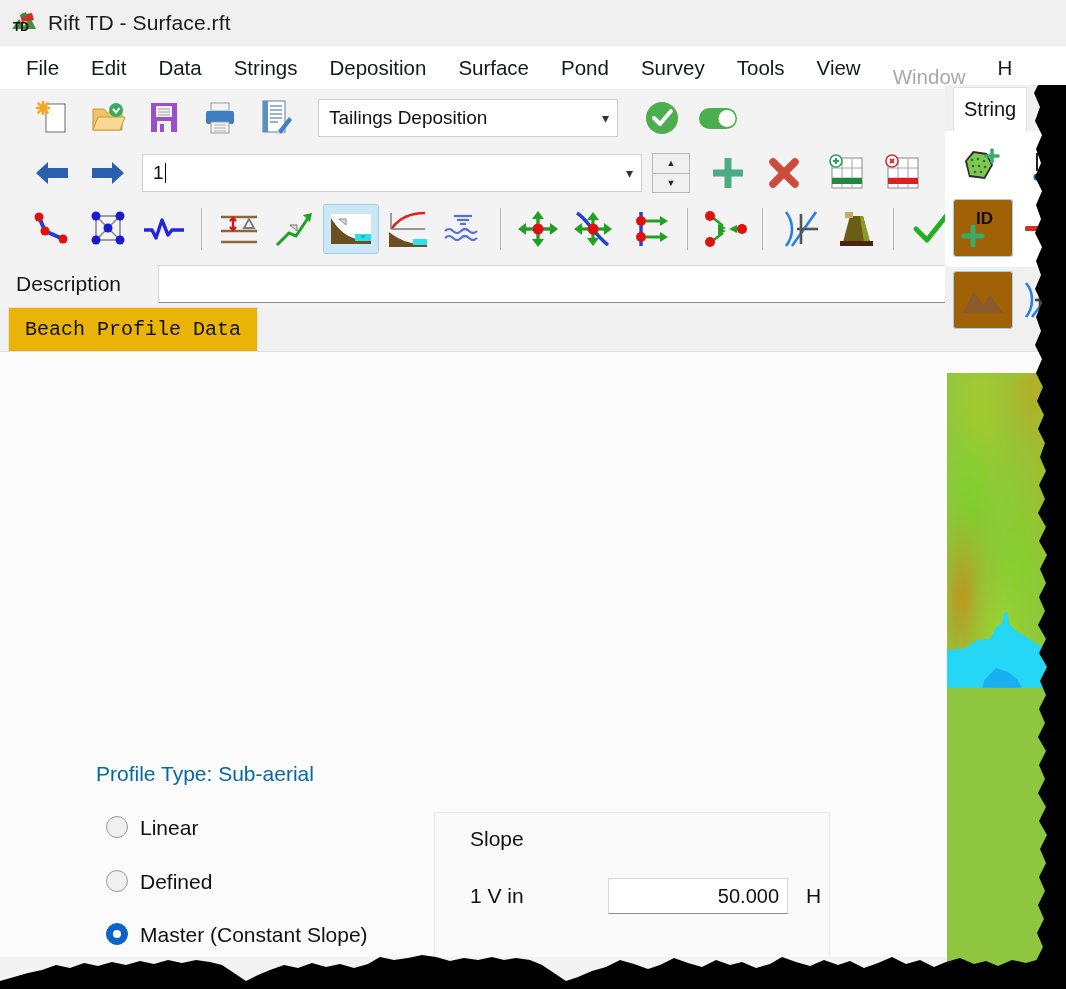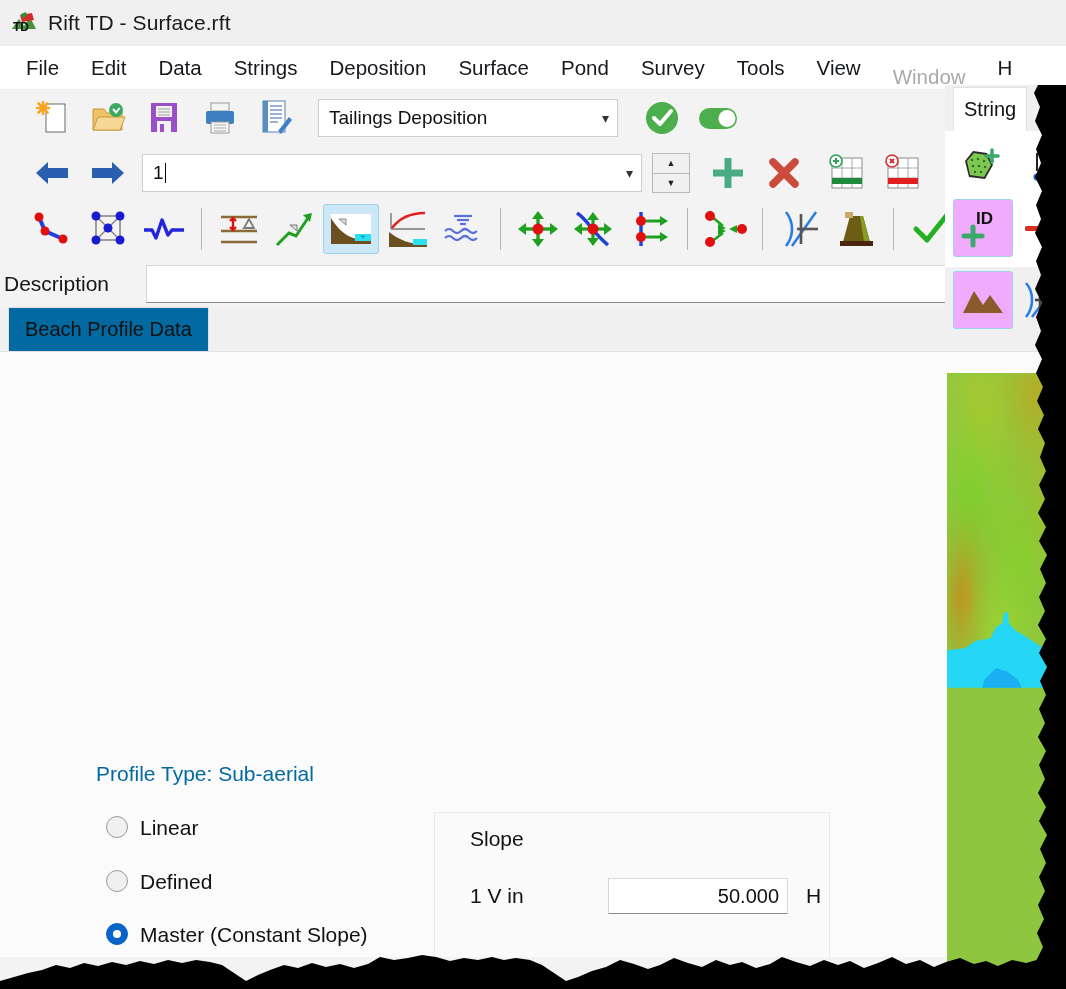--- a/index.html
+++ b/index.html
@@ -56,36 +56,36 @@
     width:38px; height:40px; border:1px solid #b9b9b9; background:#f0f0f0;
     display:flex; flex-direction:column; flex:0 0 auto; margin-left:10px;
   }
   .spin div {
     flex:1; display:flex; align-items:center; justify-content:center;
     font-size:9px; color:#222;
   }
   .spin div:first-child { border-bottom:1px solid #b9b9b9; }
 
   
-  .desc-row { display:flex; align-items:center; height:48px; padding-left:4px; background:#f3f3f3; }
+  .desc-row { display:flex; align-items:center; height:48px; padding-left:16px; background:#f3f3f3; }
   .desc-label { font-size:21px; color:#161616; width:142px; }
   .desc-input {
     flex:1; height:38px; background:#fff; border:1px solid #d6d6d6;
     border-bottom-color:#8a8a8a; margin-right:16px;
   }
 
   
   .tabstrip {
     display:flex; align-items:flex-end; height:44px;
     background:#f0f0f0; border-bottom:1px solid #e2e2e2; padding-left:8px;
   }
   .tab {
     height:44px; display:flex; align-items:center; padding:12px 16px;
-    font-size:20px; color:#111; background:#0369a1;
-    border:1px solid #e0e0e0; border-bottom:none; cursor:default;
+    font-size:20px; color:#111; background:#eab308;
+    border:1px solid #e0e0e0; border-bottom:none; cursor:default;font-family:Liberation Mono, monospace;
   }
 
   
   .panel { position:relative; height:605px; background:#fbfbfb; overflow:hidden; }
 
   .ptype-title { position:absolute; left:96px; top:410px; font-size:21px; color:#0369a1; }
 
   .radio-row { position:absolute; display:flex; align-items:flex-start; gap:12px; cursor:default; }
   .radio {
     width:22px; height:22px; border-radius:50%;
@@ -116,21 +116,21 @@
   .dock-tab {
     height:44px; padding:0 10px; display:flex; align-items:center;
     font-size:20px; color:#111; background:#fff; border:1px solid #e0e0e0; border-bottom:none;
   }
   .dock-tools { background:#ffffff; padding:8px 0 10px 8px; }
   .dock-row { display:flex; align-items:center; }
   .dtbtn {
     width:58px; height:56px; display:flex; align-items:center; justify-content:center;
     border:1px solid transparent; border-radius:3px; flex:0 0 auto;
   }
-  .dtbtn.sel { background:#f0abfc; border-color:#9ed0ea; }
+  .dtbtn.sel { background:#a16207; border-color:#9ed0ea; }
   .dock-sep { width:1px; height:44px; background:#c2c2c2; margin:0 6px; }
   .dock-bottom-tabs { display:flex; align-items:center; background:#f0f0f0; padding:4px 0 4px 8px; }
   .map { position:relative; overflow:hidden; background:#8ec73f; }
   .map-inner { position:absolute; inset:0; }
 
   
   .torn { position:absolute; left:0; right:0; bottom:0; height:62px; pointer-events:none; }
   .right-torn { position:absolute; top:0; right:0; width:32px; bottom:0; pointer-events:none; }
 </style>
 </head>

